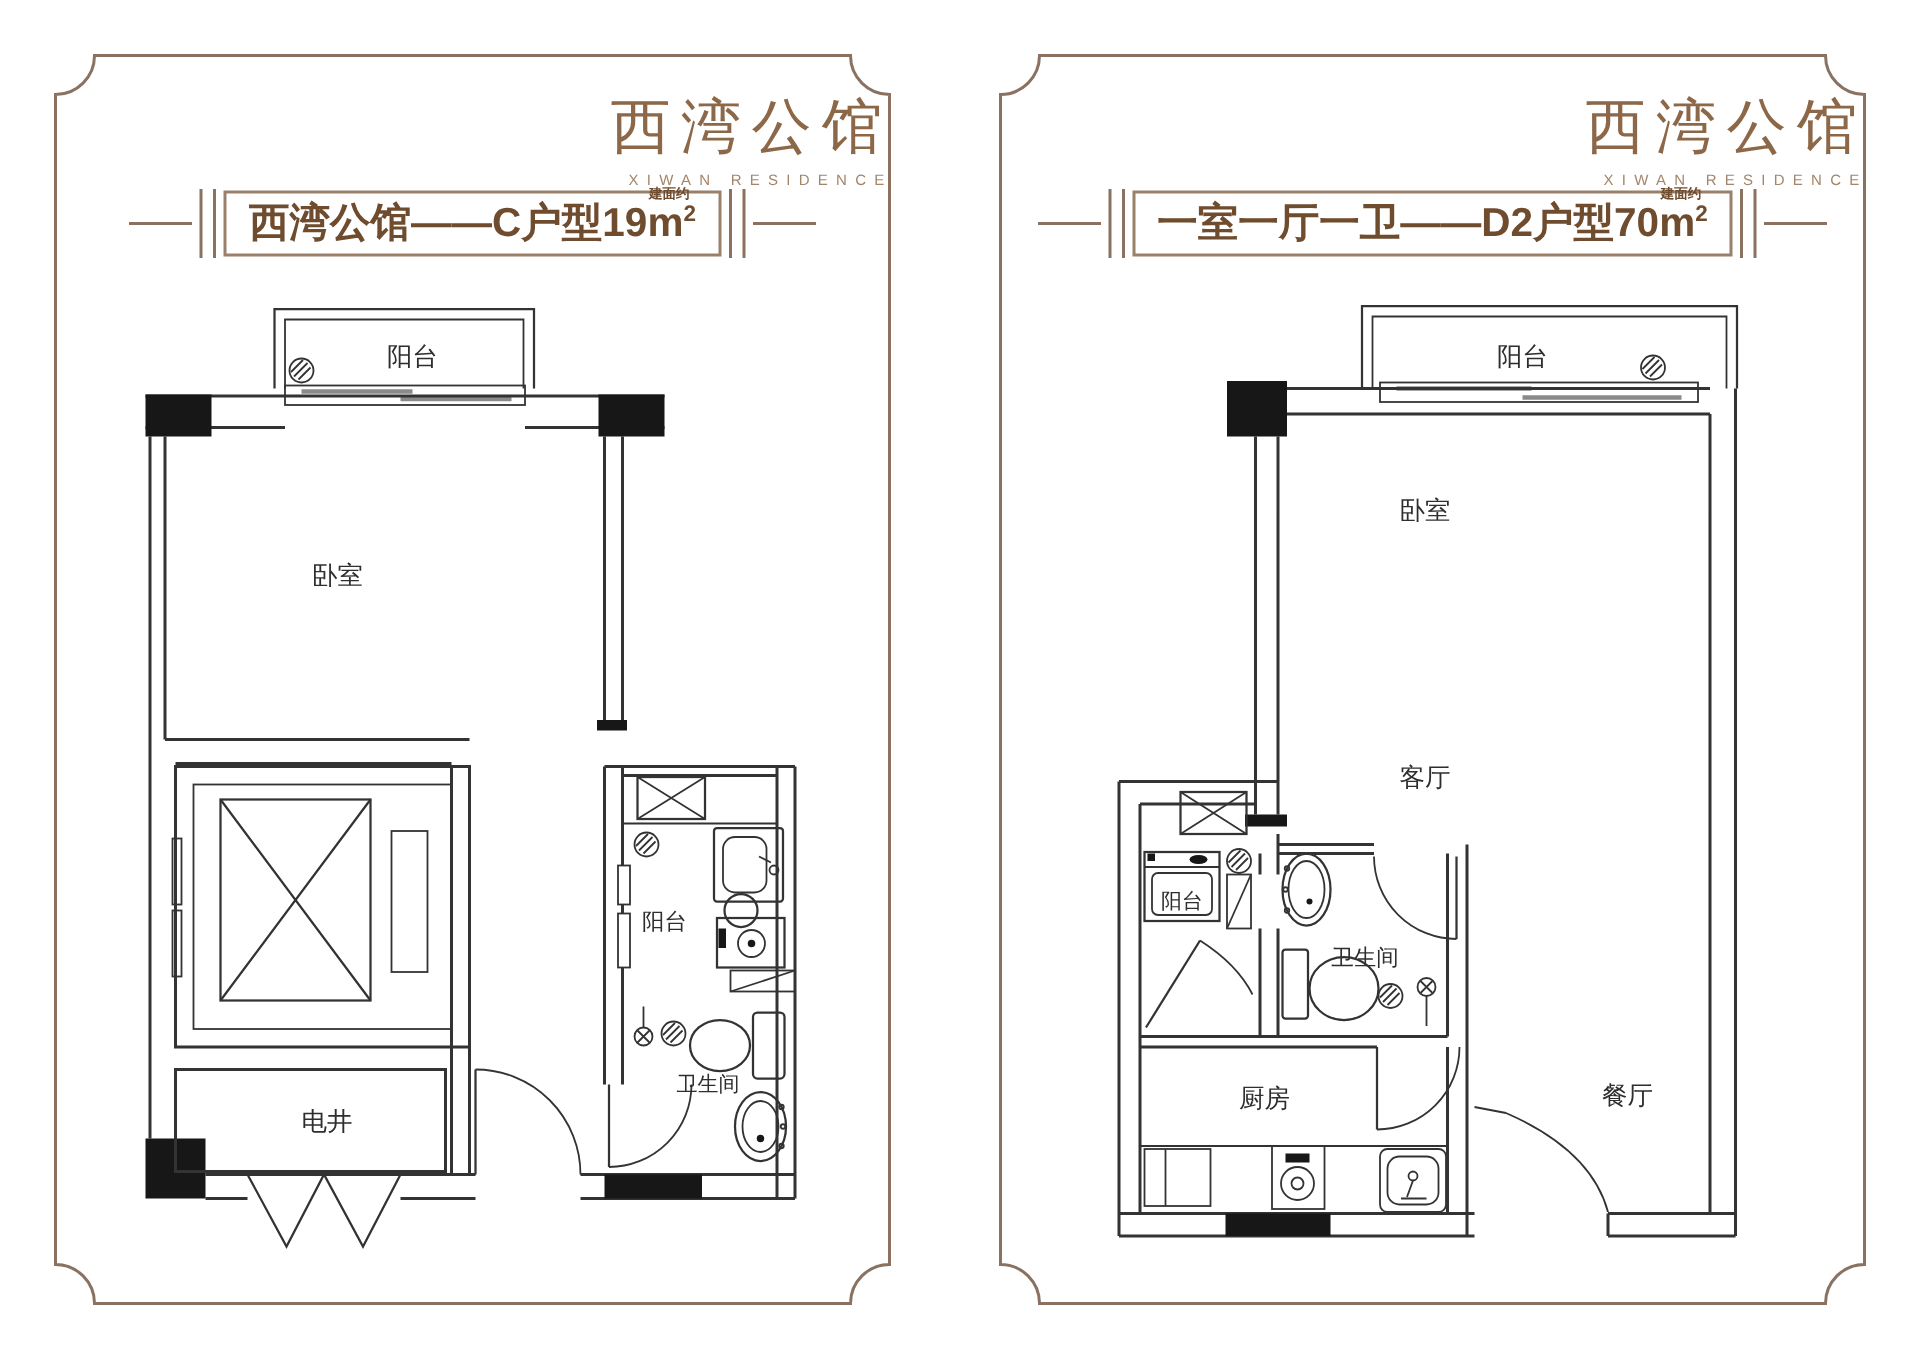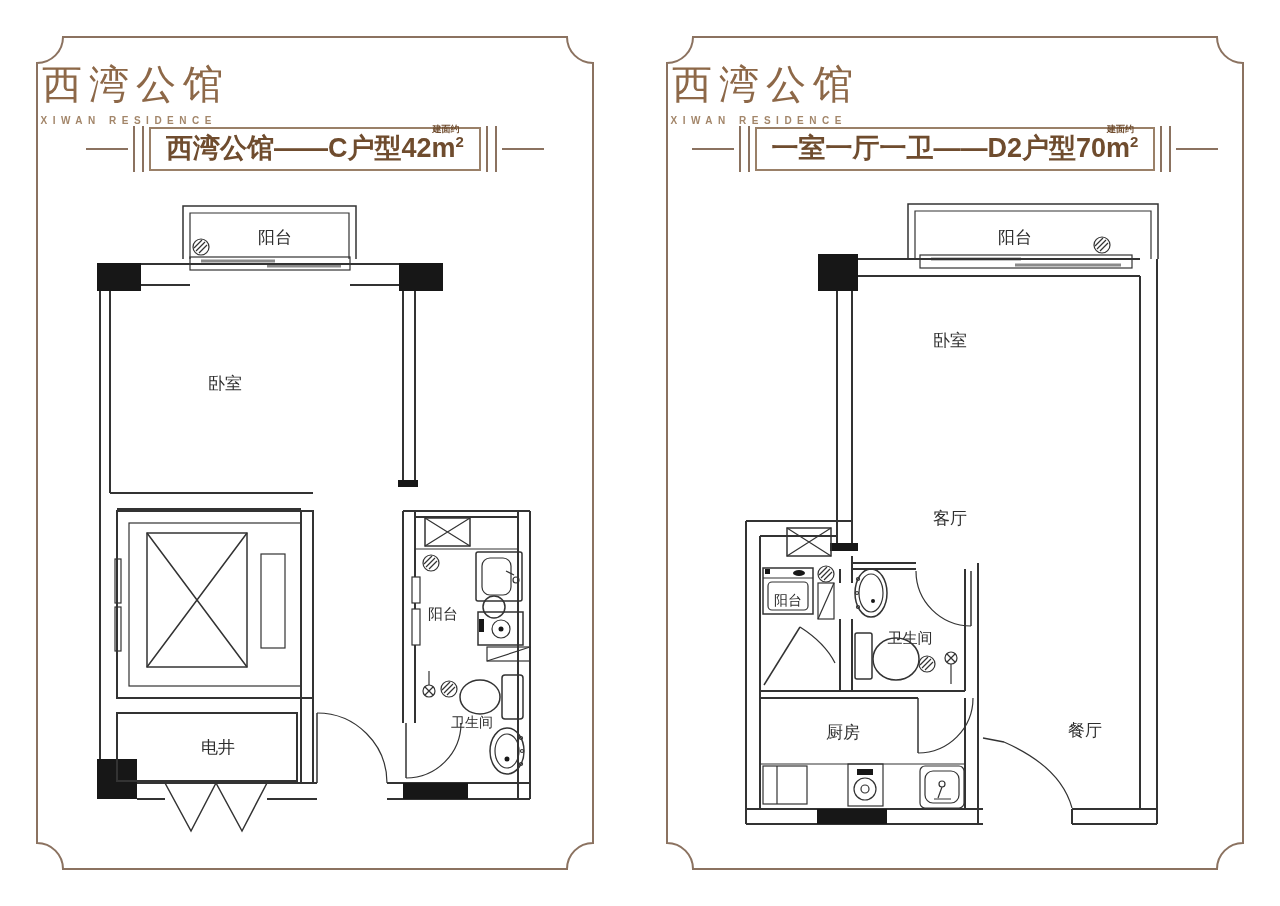--- a/index.html
+++ b/index.html
@@ -2,24 +2,24 @@
 <html><head>
 <meta charset="utf-8">
 <style>
   html,body{margin:0;padding:0;background:#fff;}
   .page{position:relative;width:1280px;height:906px;background:#ffffff;overflow:hidden;
         font-family:"Liberation Sans","DejaVu Sans",sans-serif;}
   .panel{position:absolute;top:35px;height:836px;}
   .panel.left{left:35px;width:560px;}
   .panel.right{left:665px;width:580px;}
   .frame-svg{position:absolute;left:0;top:0;}
-  .brand{position:absolute;top:22px;left:0;right:0;text-align:left;}
+  .brand{position:absolute;top:22px;left:0;right:0;text-align:right;}
   .brand-title{font-family:"Liberation Serif","DejaVu Serif",serif;font-weight:500;
                font-size:40px;color:#8d6848;letter-spacing:7px;text-indent:7px;}
-  .brand-sub{font-size:10px;color:#a3866a;letter-spacing:5.5px;text-indent:5.5px;margin-top:3px;font-weight:bold;}
+  .brand-sub{font-size:10px;color:#a3866a;letter-spacing:5.5px;text-indent:5.5px;margin-top:3px;font-weight:normal;}
   .banner{position:absolute;top:91px;left:0;right:0;display:flex;align-items:center;justify-content:center;}
   .hline{width:42px;height:2px;background:#8b7260;}
   .dbar{height:46px;width:7px;border-left:2px solid #8b7260;border-right:2px solid #8b7260;margin:0 5px;}
   .banner-box{border:2px solid #9a8068;background:#fff;padding:3px 15px 5px 15px;
               font-size:27px;font-weight:bold;color:#6f4c2e;white-space:nowrap;line-height:1.2;}
   .msup{position:relative;display:inline-block;}
   .note{position:absolute;top:-7px;left:1px;font-size:9px;font-weight:bold;color:#6f4c2e;letter-spacing:0;font-family:Liberation Mono, monospace;}
   .msup sup{font-size:15px;}
   .plan-svg{position:absolute;left:0;top:146px;}
   
@@ -43,21 +43,21 @@
     </svg>
 
     <div class="brand">
       <div class="brand-title">西湾公馆</div>
       <div class="brand-sub">XIWAN RESIDENCE</div>
     </div>
 
     <div class="banner">
       <span class="hline"></span>
       <span class="dbar"></span>
-      <div class="banner-box"><span>西湾公馆——C户型</span><span>42</span><span class="msup"><span class="note">建面约</span><span>m</span><sup>2</sup></span></div>
+      <div class="banner-box"><span>西湾公馆——C户型</span><span>19</span><span class="msup"><span class="note">建面约</span><span>m</span><sup>2</sup></span></div>
       <span class="dbar"></span>
       <span class="hline"></span>
     </div>
 
     <svg class="plan-svg" width="560" height="690" viewBox="0 0 560 690">
       <defs>
         <g id="drL">
             <circle r="8" class="w1"></circle>
             <path class="w1" d="M-5,4 L4,-5 M-2,6 L6,-2 M-7,1 L1,-7"></path>
           </g>

